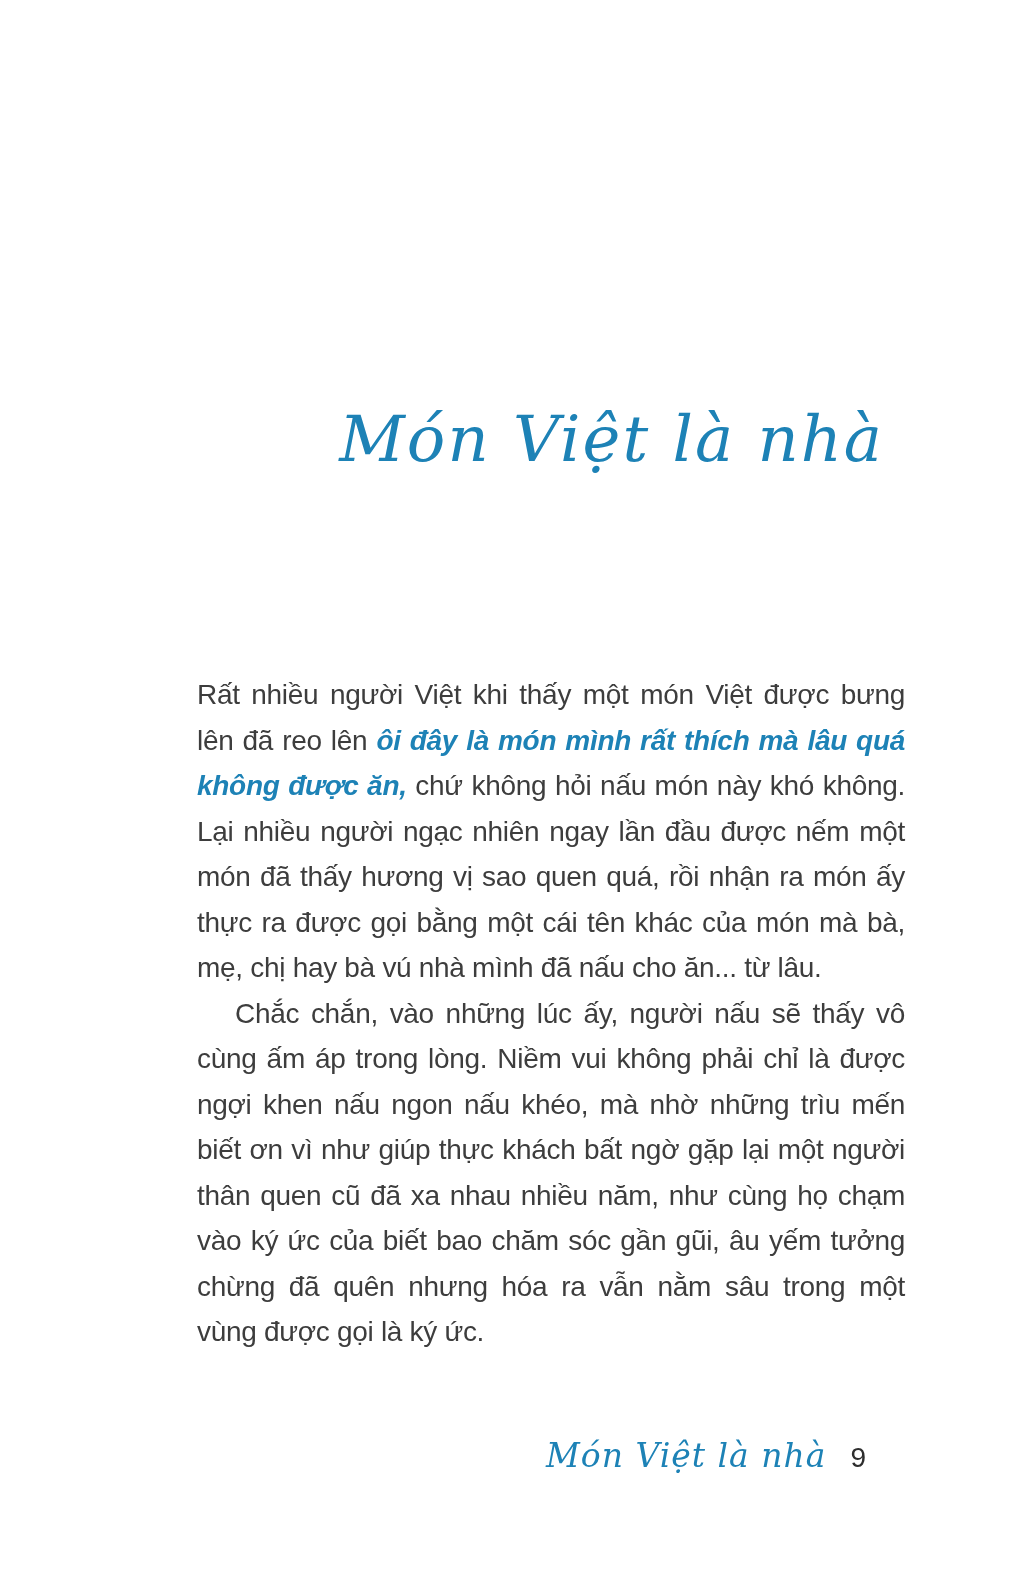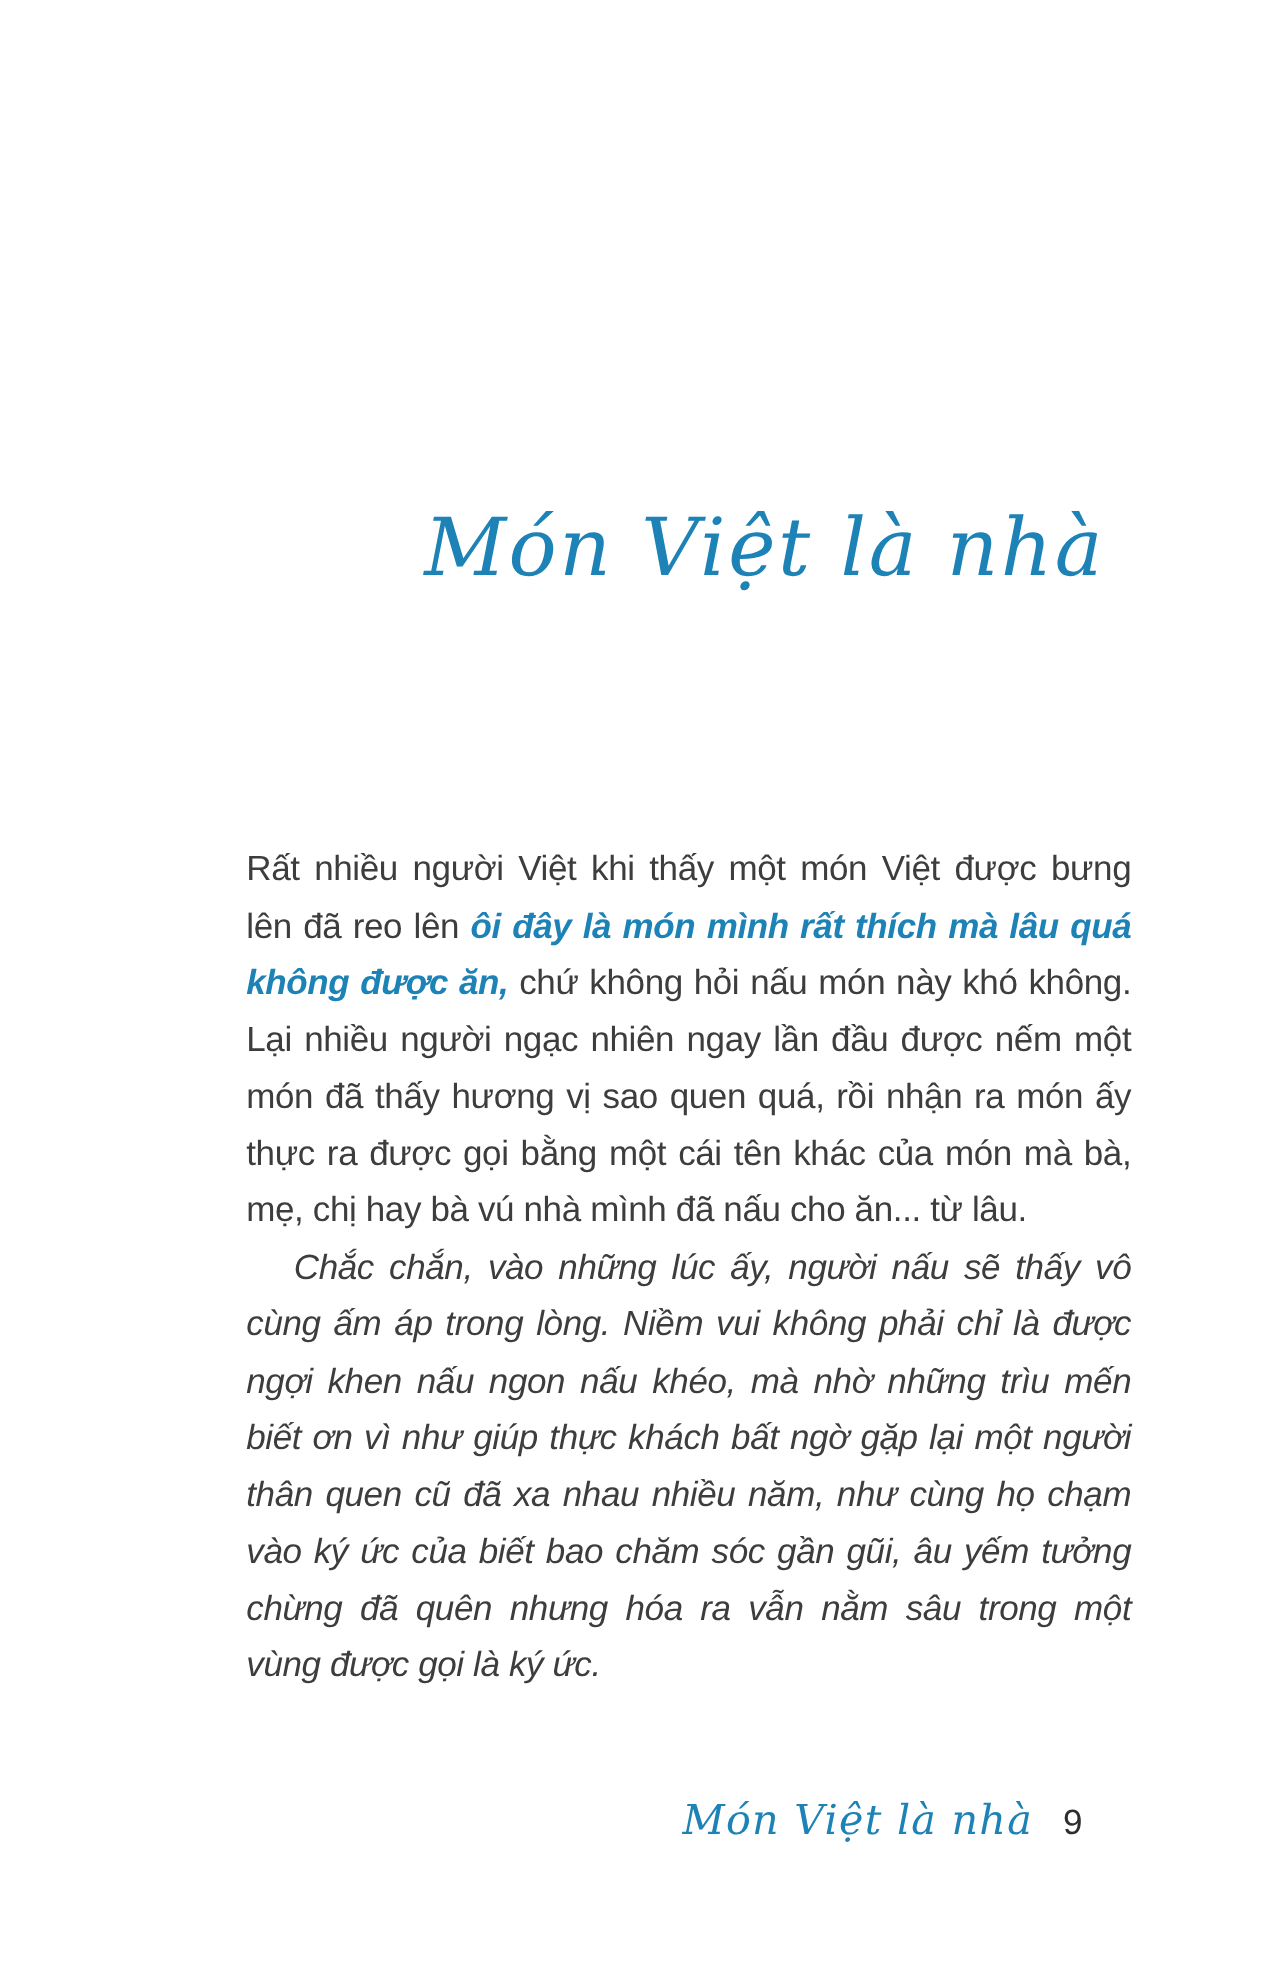--- a/index.html
+++ b/index.html
@@ -36,21 +36,21 @@
     top:672px;
     width:708px;
     color:var(--body-ink);
     font-size:28px;
     line-height:45.5px;
     letter-spacing:-0.3px;
     text-align:justify;
     margin-left:39px;
   }
   .body-text p{ margin:0; }
-  .body-text p.indent{ text-indent:38px;font-style:italic; }
+  .body-text p.indent{ text-indent:38px; }
   .run-emphasis{
     color:var(--accent);
     font-weight:bold;
     font-style:italic;
   }
   .page-footer{
     position:absolute;
     right:158px;
     top:1436px;
     display:flex;

